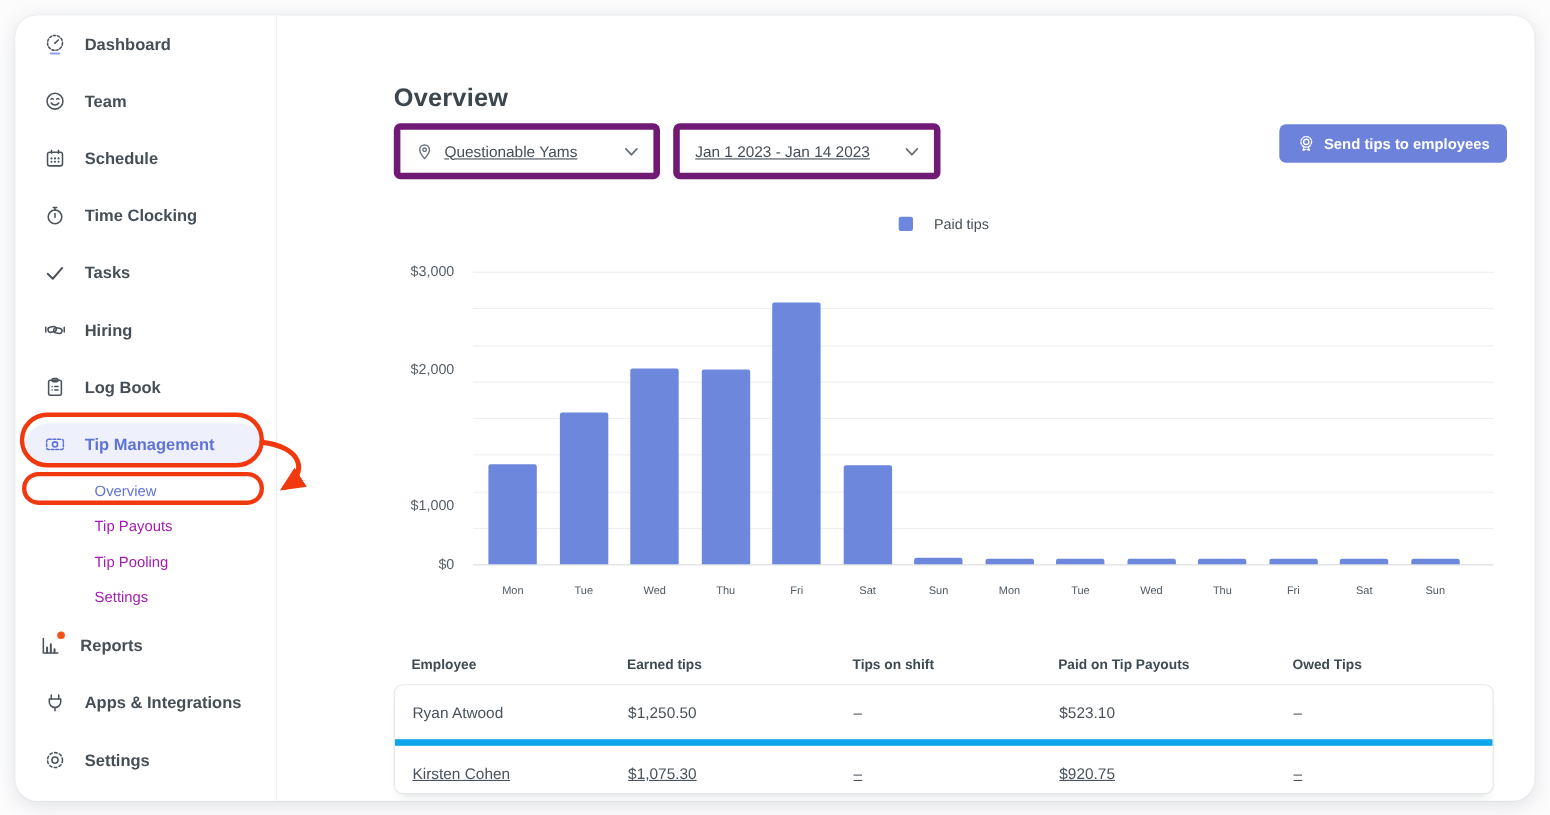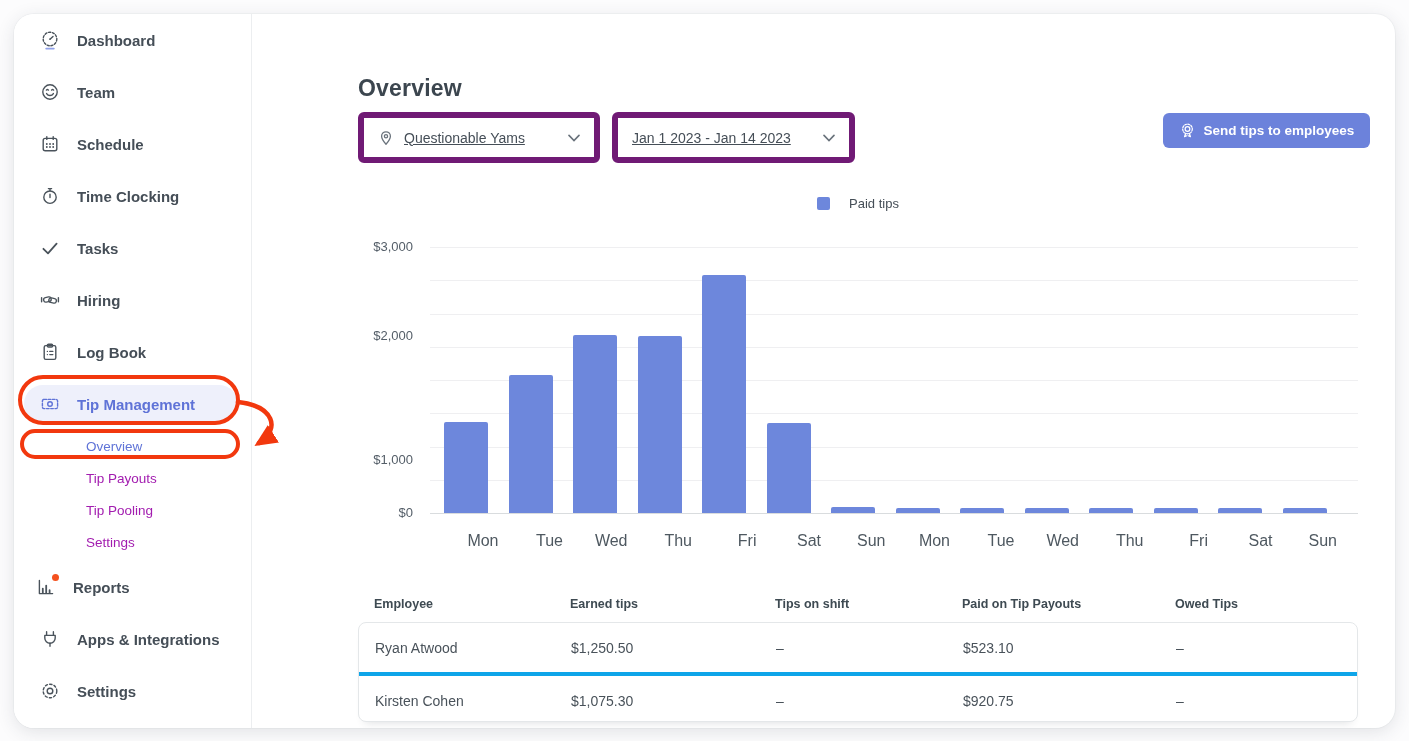--- a/index.html
+++ b/index.html
@@ -34,29 +34,29 @@
   
   .grid-area{position:absolute;left:416px;top:233px;width:928px;height:266px;}
   .gridline{position:absolute;left:0;right:0;height:1px;background:#EFEFF1;}
   .gridline.axis{background:#D9DCDE;}
   .ylabels{position:absolute;left:330px;top:233px;width:69px;height:266px;}
   .ylab{position:absolute;right:0;font-size:13px;color:#545E68;height:16px;line-height:16px;text-align:right;width:69px;}
   .bars{position:absolute;left:420px;top:233px;width:903px;height:266px;display:flex;align-items:flex-end;}
   .bar-slot{flex:1 1 0;display:flex;justify-content:center;align-items:flex-end;height:100%;}
   .bar{width:44px;border-radius:2px 2px 0 0;}
   .xlabels{position:absolute;left:420px;top:518px;width:903px;display:flex;}
-  .xlab{flex:1 1 0;text-align:right;font-size:16px;color:#4E5860;}
+  .xlab{flex:1 1 0;text-align:center;font-size:10px;color:#4E5860;}
   
   .tbl-head{position:absolute;left:344px;top:583px;width:1000px;display:grid;grid-template-columns:196px 205px 187px 213px 1fr;
             padding-left:16px;box-sizing:border-box;font-size:12.5px;font-weight:bold;color:#3E4A52;}
   .tbl{position:absolute;left:344px;top:608px;width:1000px;height:100px;border:1px solid #E4E7E9;border-radius:8px;background:#fff;
        box-sizing:border-box;overflow:hidden;box-shadow:0 7px 10px -7px rgba(40,50,60,.18);}
   .tbl-row{height:49px;display:grid;grid-template-columns:196px 205px 187px 213px 1fr;align-items:center;padding-left:16px;
            font-size:14px;color:#49525A;cursor:pointer;}
-  .tbl-row + .tbl-row{border-top:4px solid #0ea5e9;}
+  .tbl-row + .tbl-row{border-top:6px solid #0ea5e9;text-decoration:underline;}
 </style>
 </head>
 <body>
 
 <div class="card">
 
   <nav class="sidebar" id="sidebar">
       <div class="nav-item">
         <span class="ic">
           <svg viewBox="0 0 20 20" width="20" height="20" fill="none" stroke="currentColor" stroke-width="1.4" stroke-linecap="round" stroke-linejoin="round">

